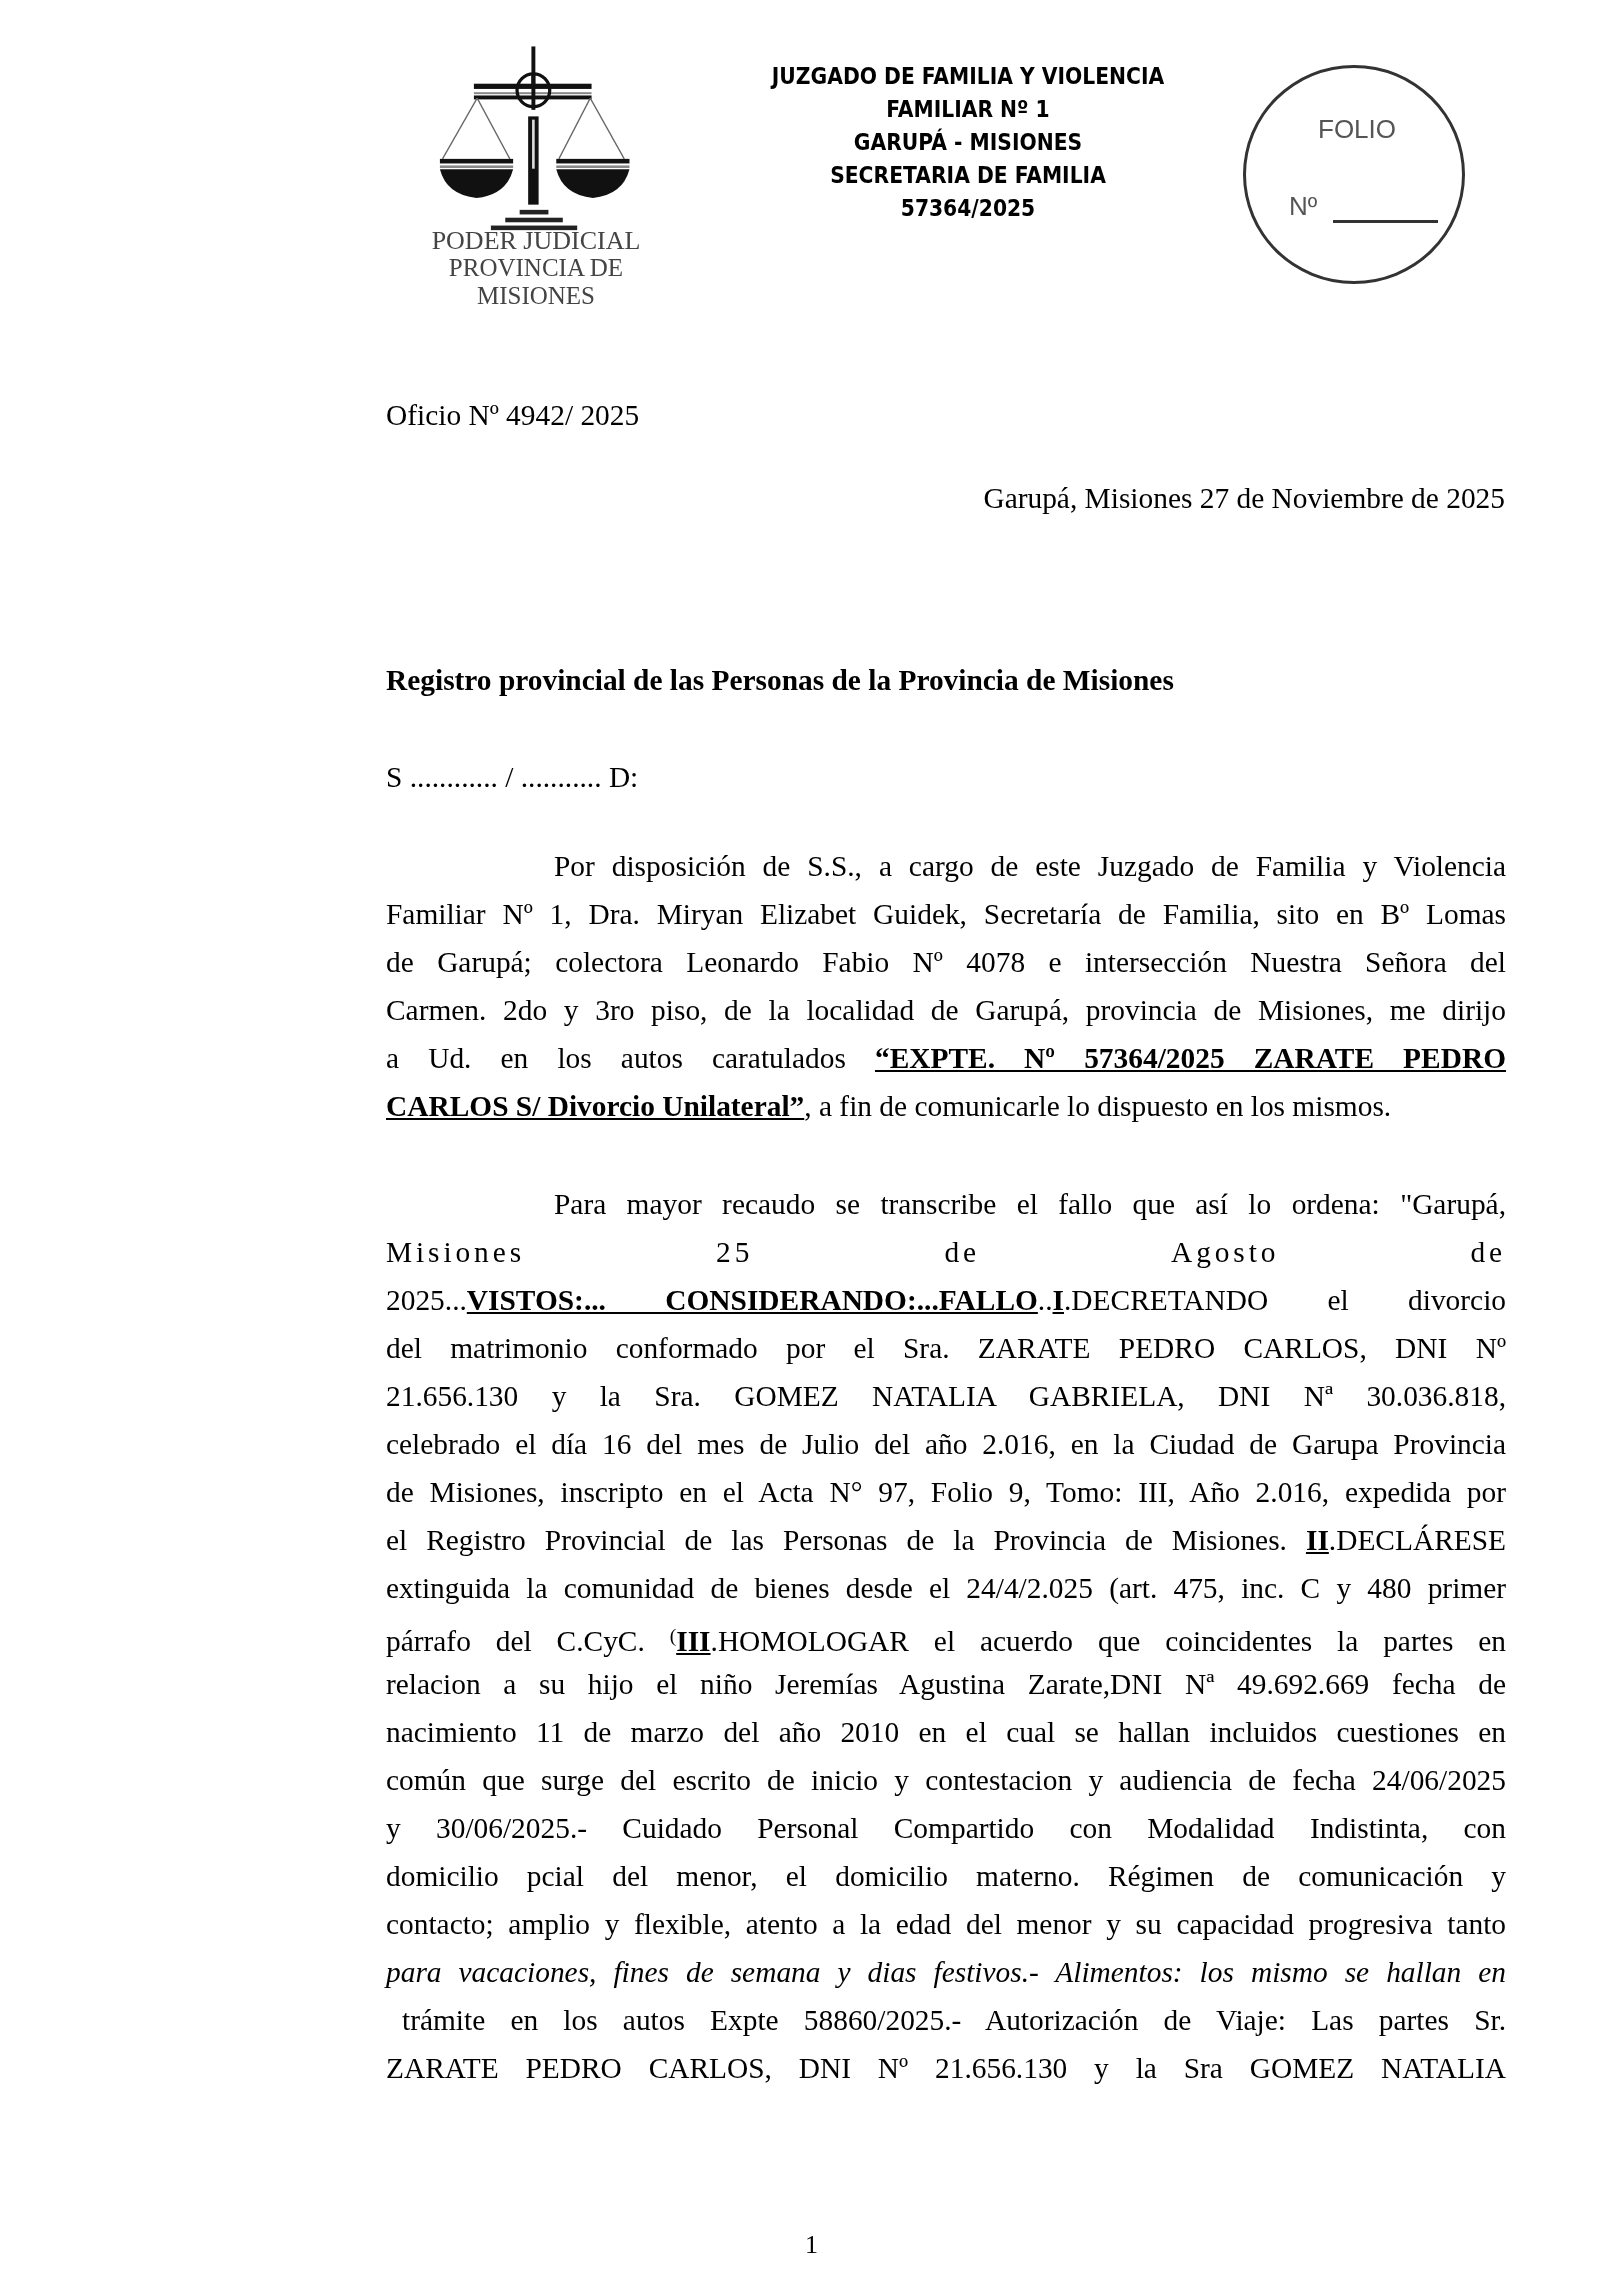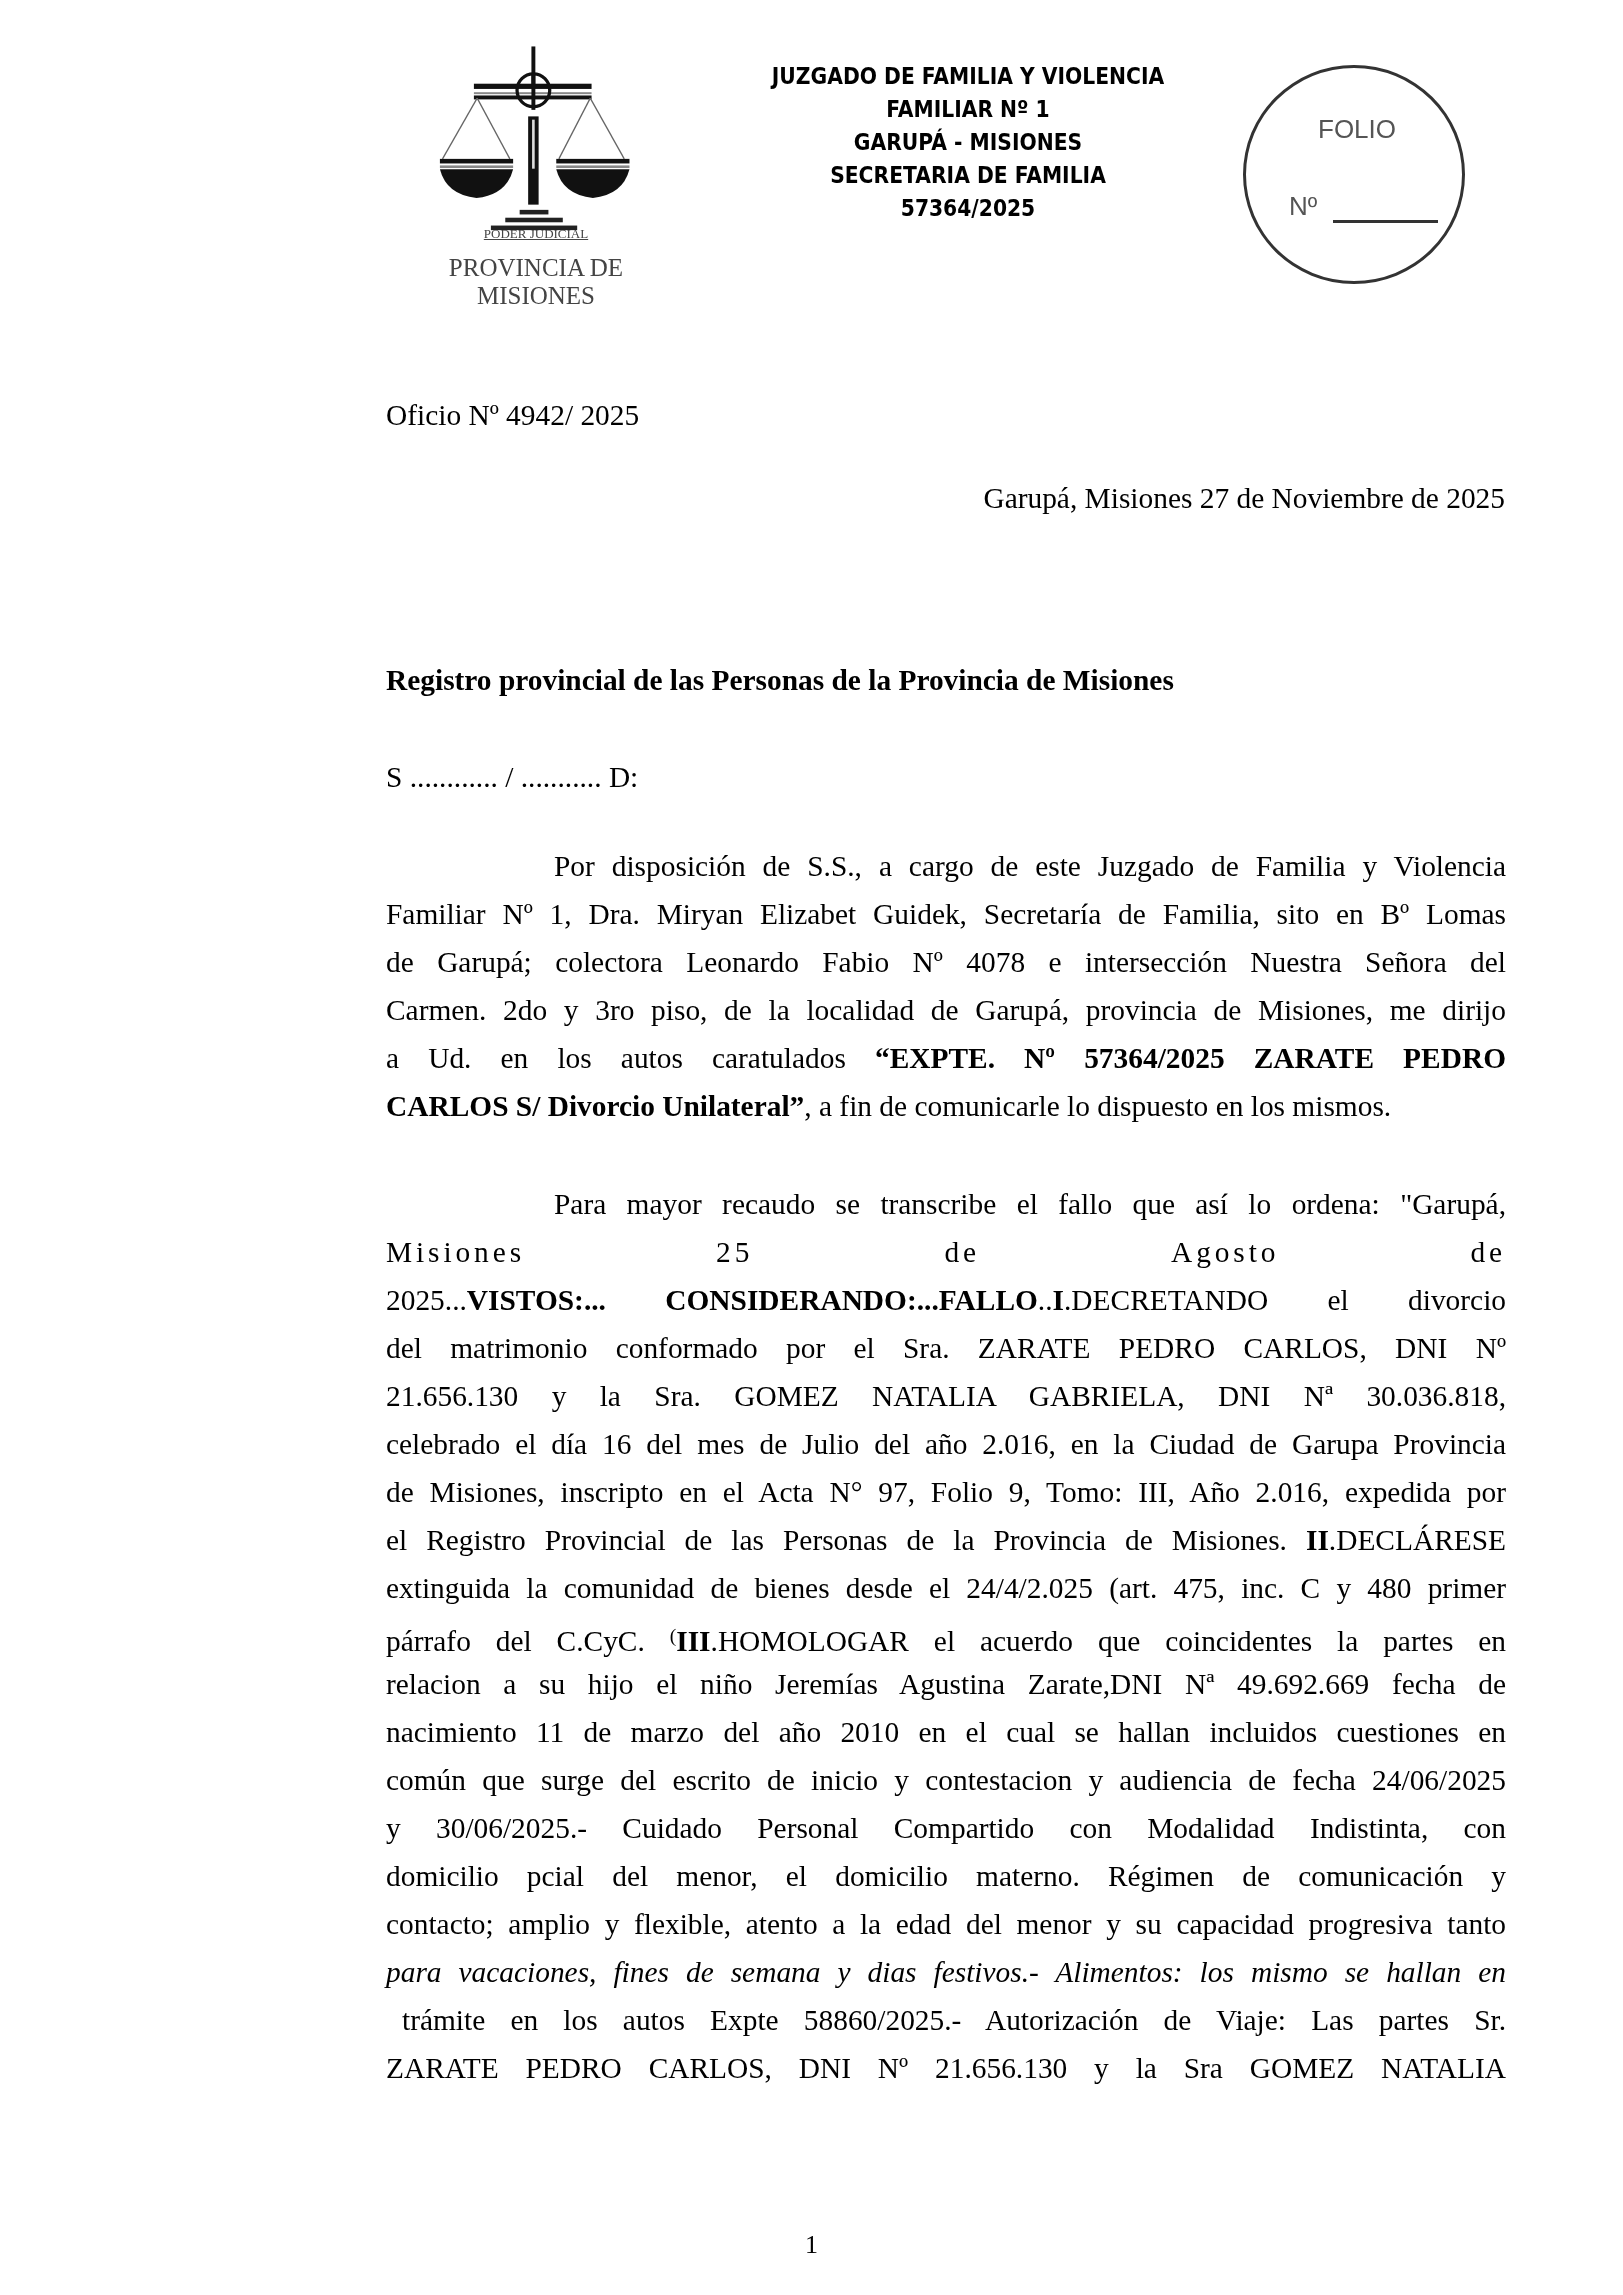--- a/index.html
+++ b/index.html
@@ -4,21 +4,21 @@
 <style>
   html, body { margin: 0; padding: 0; background: #ffffff; }
   body { width: 1623px; height: 2295px; position: relative; overflow: hidden; color: #000; }
   .page { position: absolute; left: 0; top: 0; width: 1623px; height: 2295px; background: #fff; }
 
   
   .logo { position: absolute; left: 402px; top: 41px; width: 268px; height: 249px; }
   .logo svg { position: absolute; left: 0; top: 0; }
   .logo-text { position: absolute; left: 0; width: 268px; text-align: center;
     font-family: "Liberation Serif", serif; color: #444; letter-spacing: 0px; }
-  .logo-text.l1 { top: 185px; font-size: 13px; text-decoration: underline; }
+  .logo-text.l1 { top: 185px; font-size: 26px; }
   .logo-text.l2 { top: 213px; font-size: 25px; }
 
   .court-header { position: absolute; left: 654px; top: 60px; width: 628px; text-align: center;
     font-family: "DejaVu Sans", sans-serif; font-weight: bold; font-size: 23.6px; line-height: 33px;
     transform: scaleX(0.86); transform-origin: center top; }
   .court-header div { white-space: nowrap; }
 
   .folio { position: absolute; left: 1243px; top: 65px; width: 222px; height: 219px;
     border: 3.3px solid #333; border-radius: 50%; box-sizing: border-box; }
   .folio-label { position: absolute; left: 72px; top: 46px; font-family: "Liberation Sans", sans-serif;
@@ -34,21 +34,21 @@
   .dest { position: absolute; left: 386px; top: 656px; font-weight: bold; }
   .sd { position: absolute; left: 386px; top: 753px; }
 
   .para { position: absolute; left: 386px; width: 1120px; text-align: justify; }
   .para .line { display: block; height: 48px; white-space: nowrap; text-align: justify; text-align-last: justify; }
   .para .line.last { text-align-last: left; }
   .para .indent { padding-left: 168px; }
   .p1 { top: 842px; }
   .p2 { top: 1180px; }
   .spread { letter-spacing: 3.9px; }
-  b { font-weight: bold; }
+  b { font-weight: bold; text-decoration: underline; }
   .sup-paren { font-size: 19.6px; vertical-align: 9.2px; }
 
   .page-num { position: absolute; left: 0; width: 1623px; top: 2230px; text-align: center;
     font-family: "Liberation Serif", serif; font-size: 26px; }
 </style>
 </head>
 <body>
 
 <div class="page">
 

